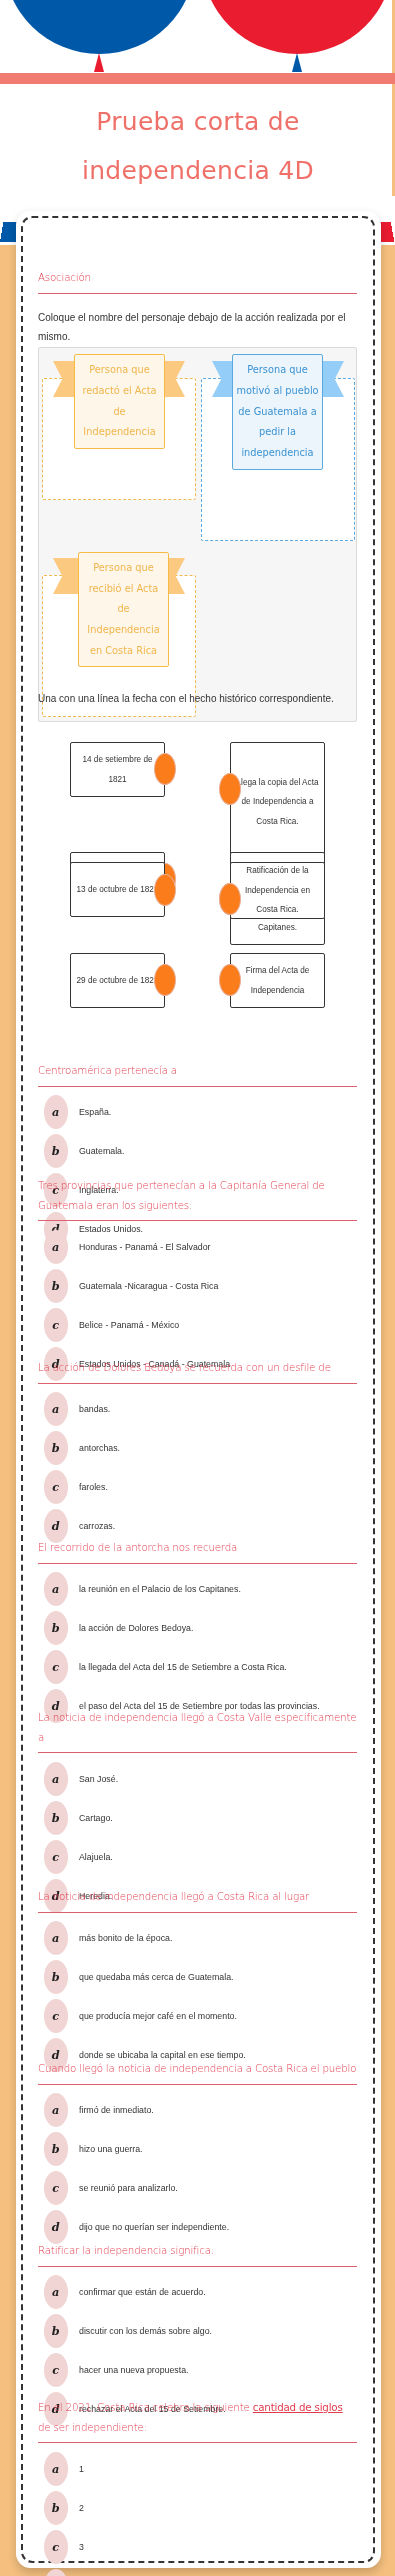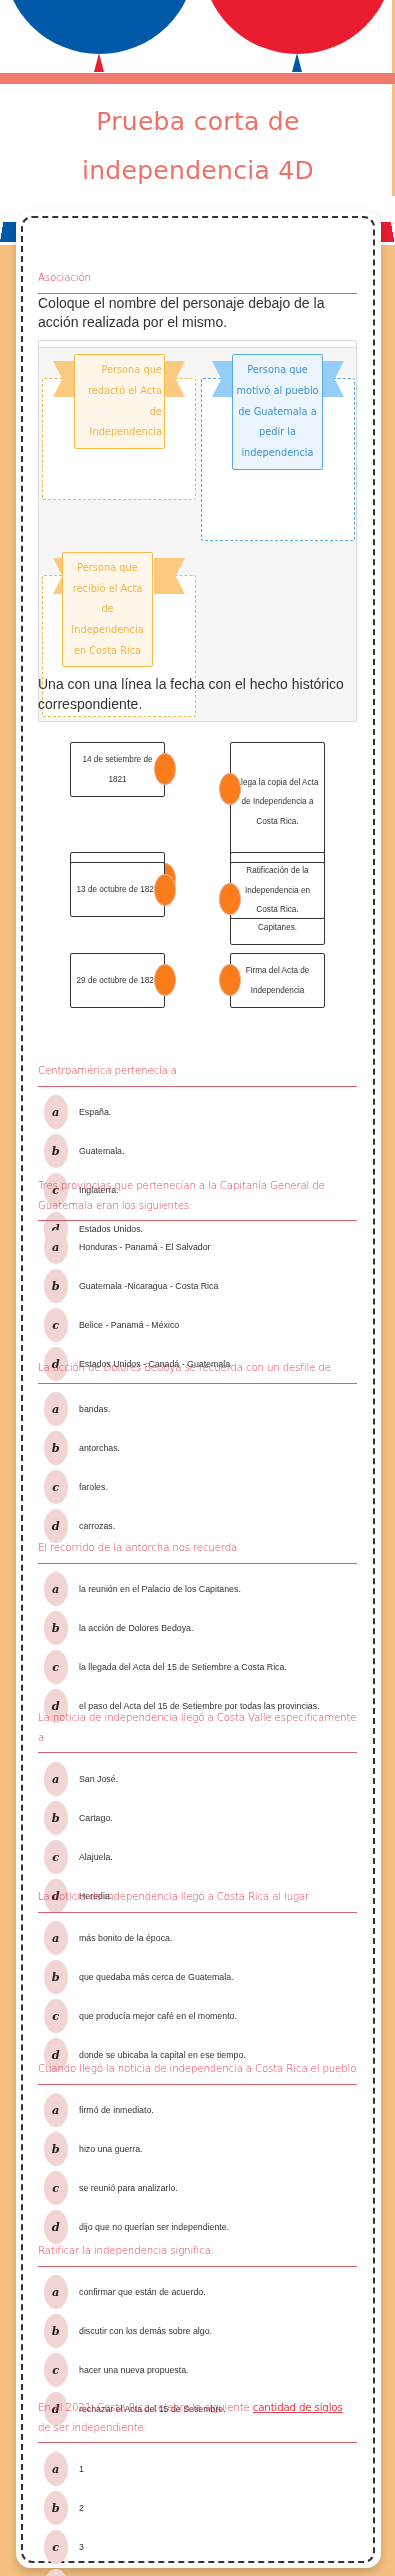--- a/index.html
+++ b/index.html
@@ -25,21 +25,21 @@
 
     .title { position: absolute; top: 97px; left: 0; width: 396px; text-align: center; color: #ef7069; font-family: "DejaVu Sans", sans-serif; font-size: 25px; line-height: 49px; font-weight: normal; letter-spacing: 0.3px; }
 
     
     .card { position: absolute; left: 15.5px; top: 211px; width: 365px; height: 2357px; background: #fff; border-radius: 14.4px; box-shadow: 0 4.1px 9.3px rgba(0,0,0,0.18); }
     .card-inner { position: absolute; left: 5.2px; top: 5.2px; right: 5.2px; bottom: 5.2px; border: 2.6px dashed #333; border-radius: 11.3px; }
 
     .section { position: absolute; left: 38px; width: 319px; }
     .sec-title { color: #e23c4d; font-family: "DejaVu Sans", sans-serif; font-weight: 300; font-size: 10.3px; line-height: 19.6px; padding-bottom: 5.2px; border-bottom: 0.5px solid #d9606c; letter-spacing: -0.2px; }
     .sec-title .u { text-decoration: underline; font-weight: normal; }
-    .instr { font-size: 14px; line-height: 19.6px; color: #333; margin-top: 0; }
+    .instr { font-size: 10px; line-height: 19.6px; color: #333; margin-top: 14px; }
 
     
     .bank { margin-top: 7.2px; border: 0.5px solid #d8d8d8; border-radius: 2.1px; padding: 10.3px 8.2px 10.3px 8.2px; display: flex; flex-wrap: wrap; gap: 8.2px 6.2px; }
     .chip { width: 148px; height: 41px; background: #fdf6e4; display: flex; align-items: center; justify-content: center; font-size: 8.8px; color: #333; cursor: pointer; }
     .dropzone-area { position: absolute; left: 38px; top: 347px; width: 319px; width: 319px; height: 375px; background: #f6f6f6; border: 0.5px solid #dadada; border-radius: 2.1px; }
     .dz { position: absolute; width: 154px; border: 0.5px dashed; background: #fff; border-radius: 2.1px; }
     .dz.orange { border-color: #f0b94e; }
     .dz.blue { border-color: #5aa8e0; }
     .ribbon { position: absolute; top: 13px; width: 132px; height: 36px; }
     .ribbon .tail { position: absolute; top: 0; width: 31px; height: 36px; }
@@ -93,35 +93,35 @@
     </div>
   </div>
 
   <div class="dropzone-area">
 
     <div class="dz orange" style="left:3.1px; top:30px; height:122px;"></div>
     <div class="ribbon orange" style="left:14px;">
       <div class="tail l"></div>
         <div class="tail r"></div>
     </div>
-    <div class="label-card orange" style="left:35px;text-align:right;">Persona que redactó el Acta de Independencia</div>
+    <div class="label-card orange" style="left:35px;">Persona que redactó el Acta de Independencia</div>
 
     <div class="dz blue" style="left:162px; top:30px; height:163px;"></div>
     <div class="ribbon blue" style="left:173px;">
       <div class="tail l"></div>
         <div class="tail r"></div>
     </div>
     <div class="label-card blue" style="left:193px;">Persona que motivó al pueblo de Guatemala a pedir la independencia</div>
 
     <div class="dz orange" style="left:3.1px; top:227px; height:142px;"></div>
     <div class="ribbon orange" style="left:14px; top:210px;">
       <div class="tail l"></div>
         <div class="tail r"></div>
     </div>
-    <div class="label-card orange" style="left:23px; top:204px;text-align:center;">Persona que recibió el Acta de Independencia en Costa Rica</div>
+    <div class="label-card orange" style="left:39px; top:204px;text-align:center;">Persona que recibió el Acta de Independencia en Costa Rica</div>
   </div>
 
   <div class="section" style="top:675px;">
     <div class="instr">Una con una línea la fecha con el hecho histórico correspondiente.</div>
   </div>
 
   <div class="match-box" style="left:70px; top:742px; height:55px;">14 de setiembre de 1821</div>
   <div class="dot" style="left:154px; top:753px;"></div>
   <div class="match-box" style="left:230px; top:742px; height:120px;">Llega la copia del Acta de Independencia a Costa Rica.</div>
   <div class="dot" style="left:219px; top:773px;"></div>

